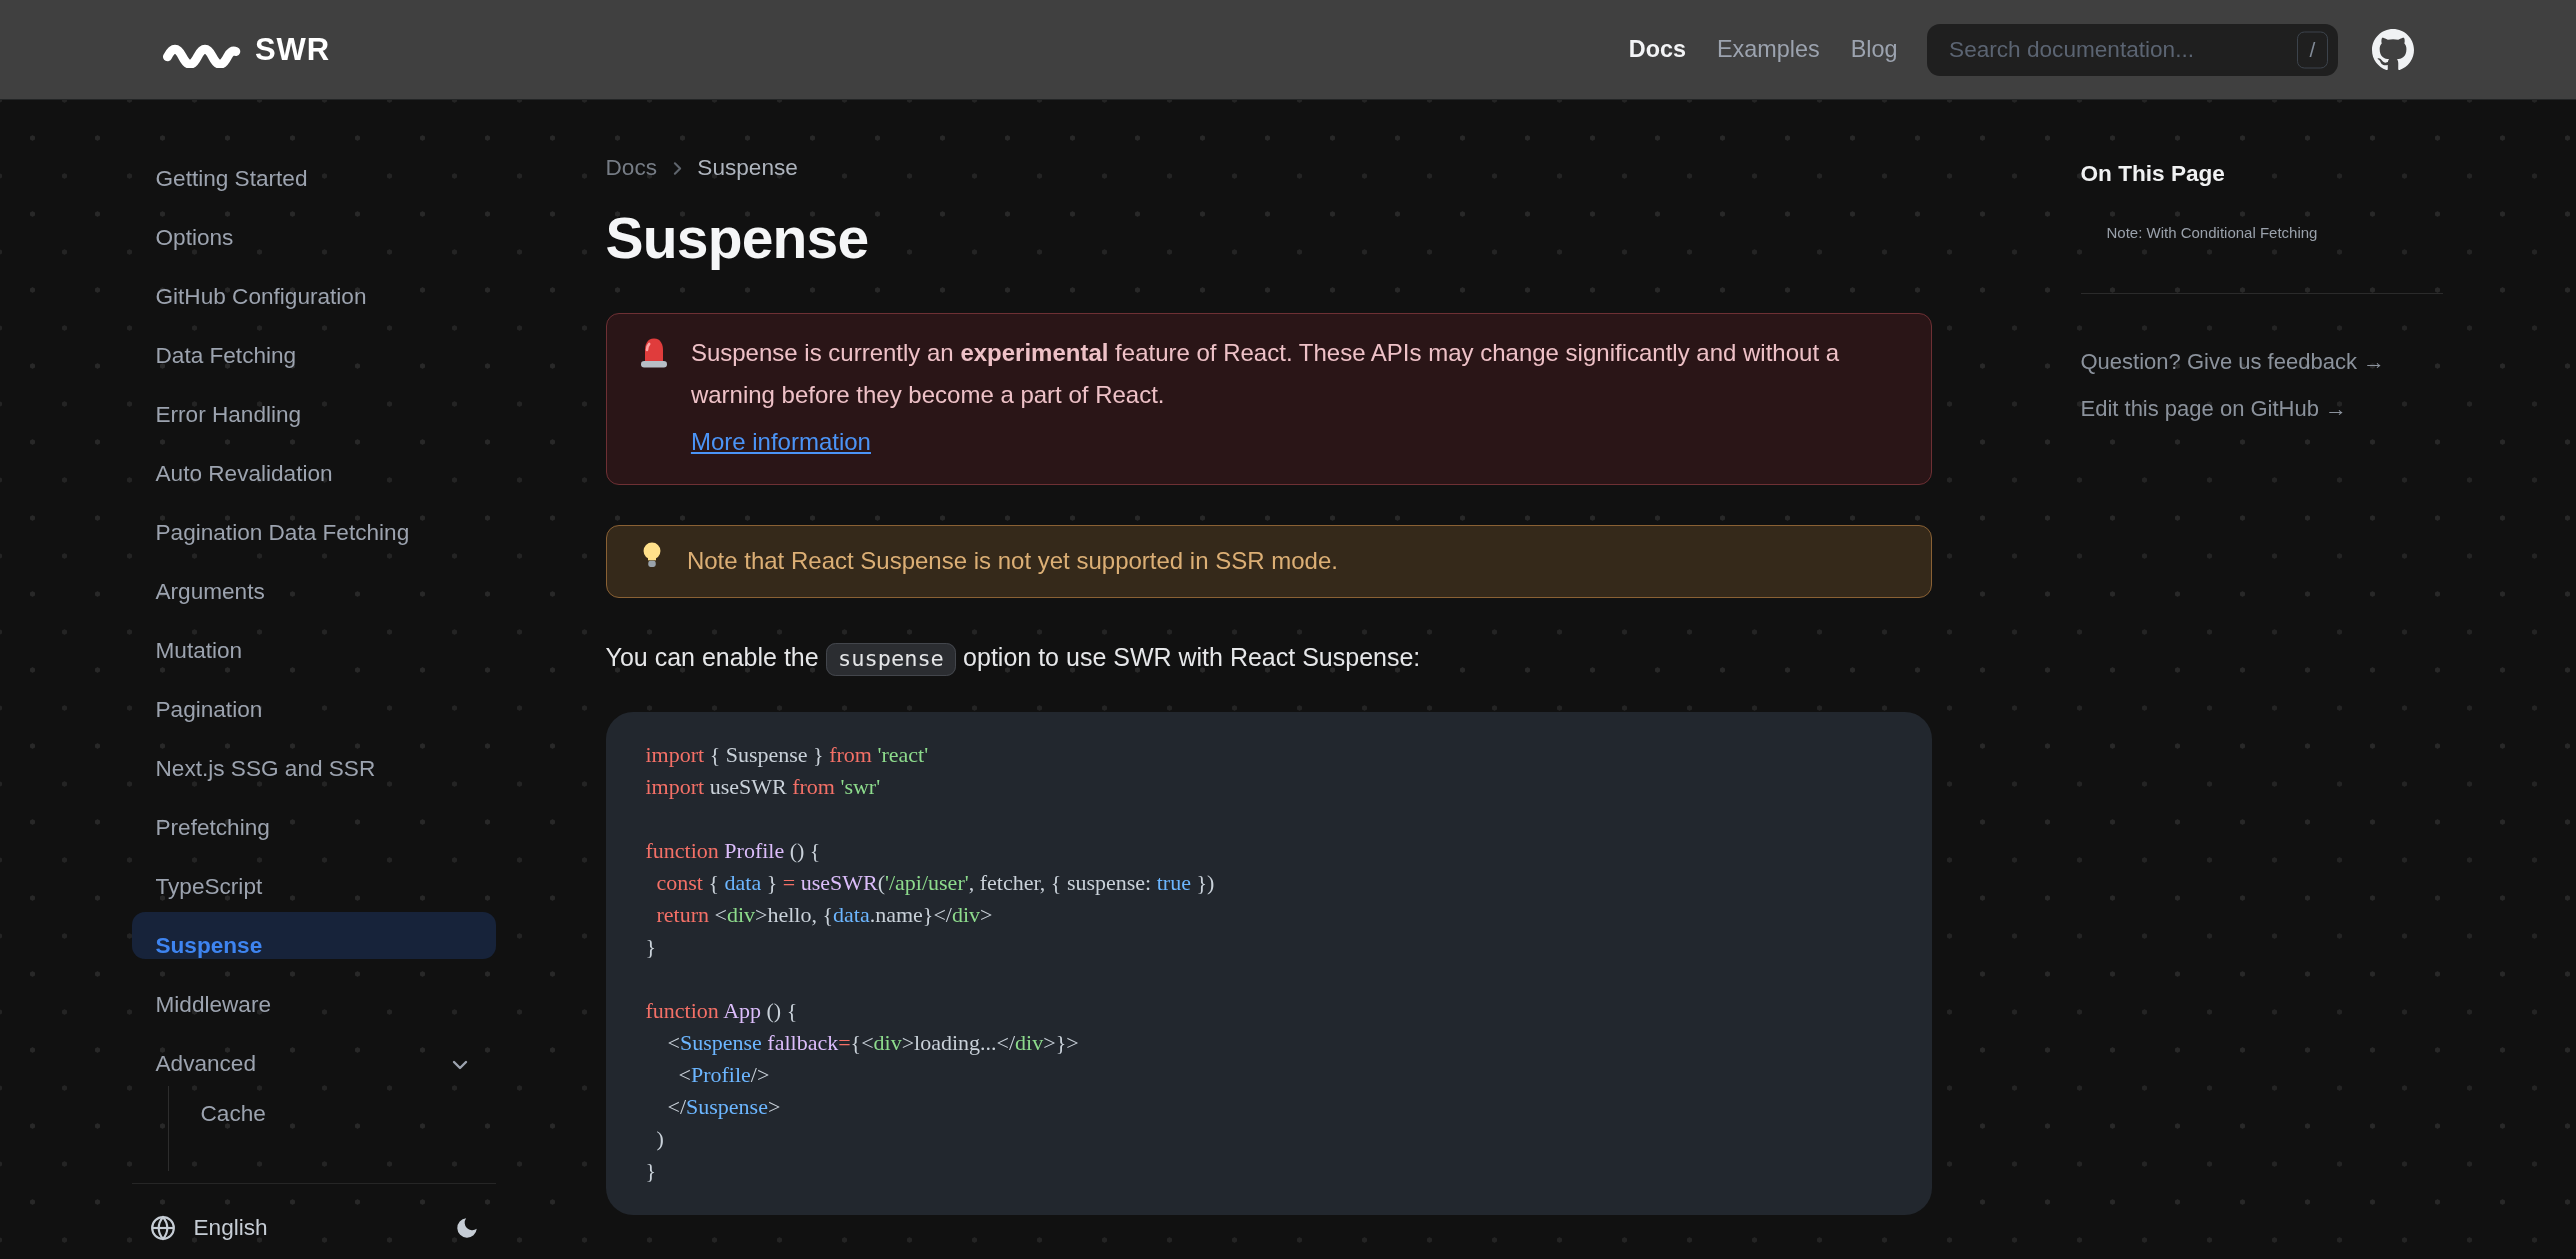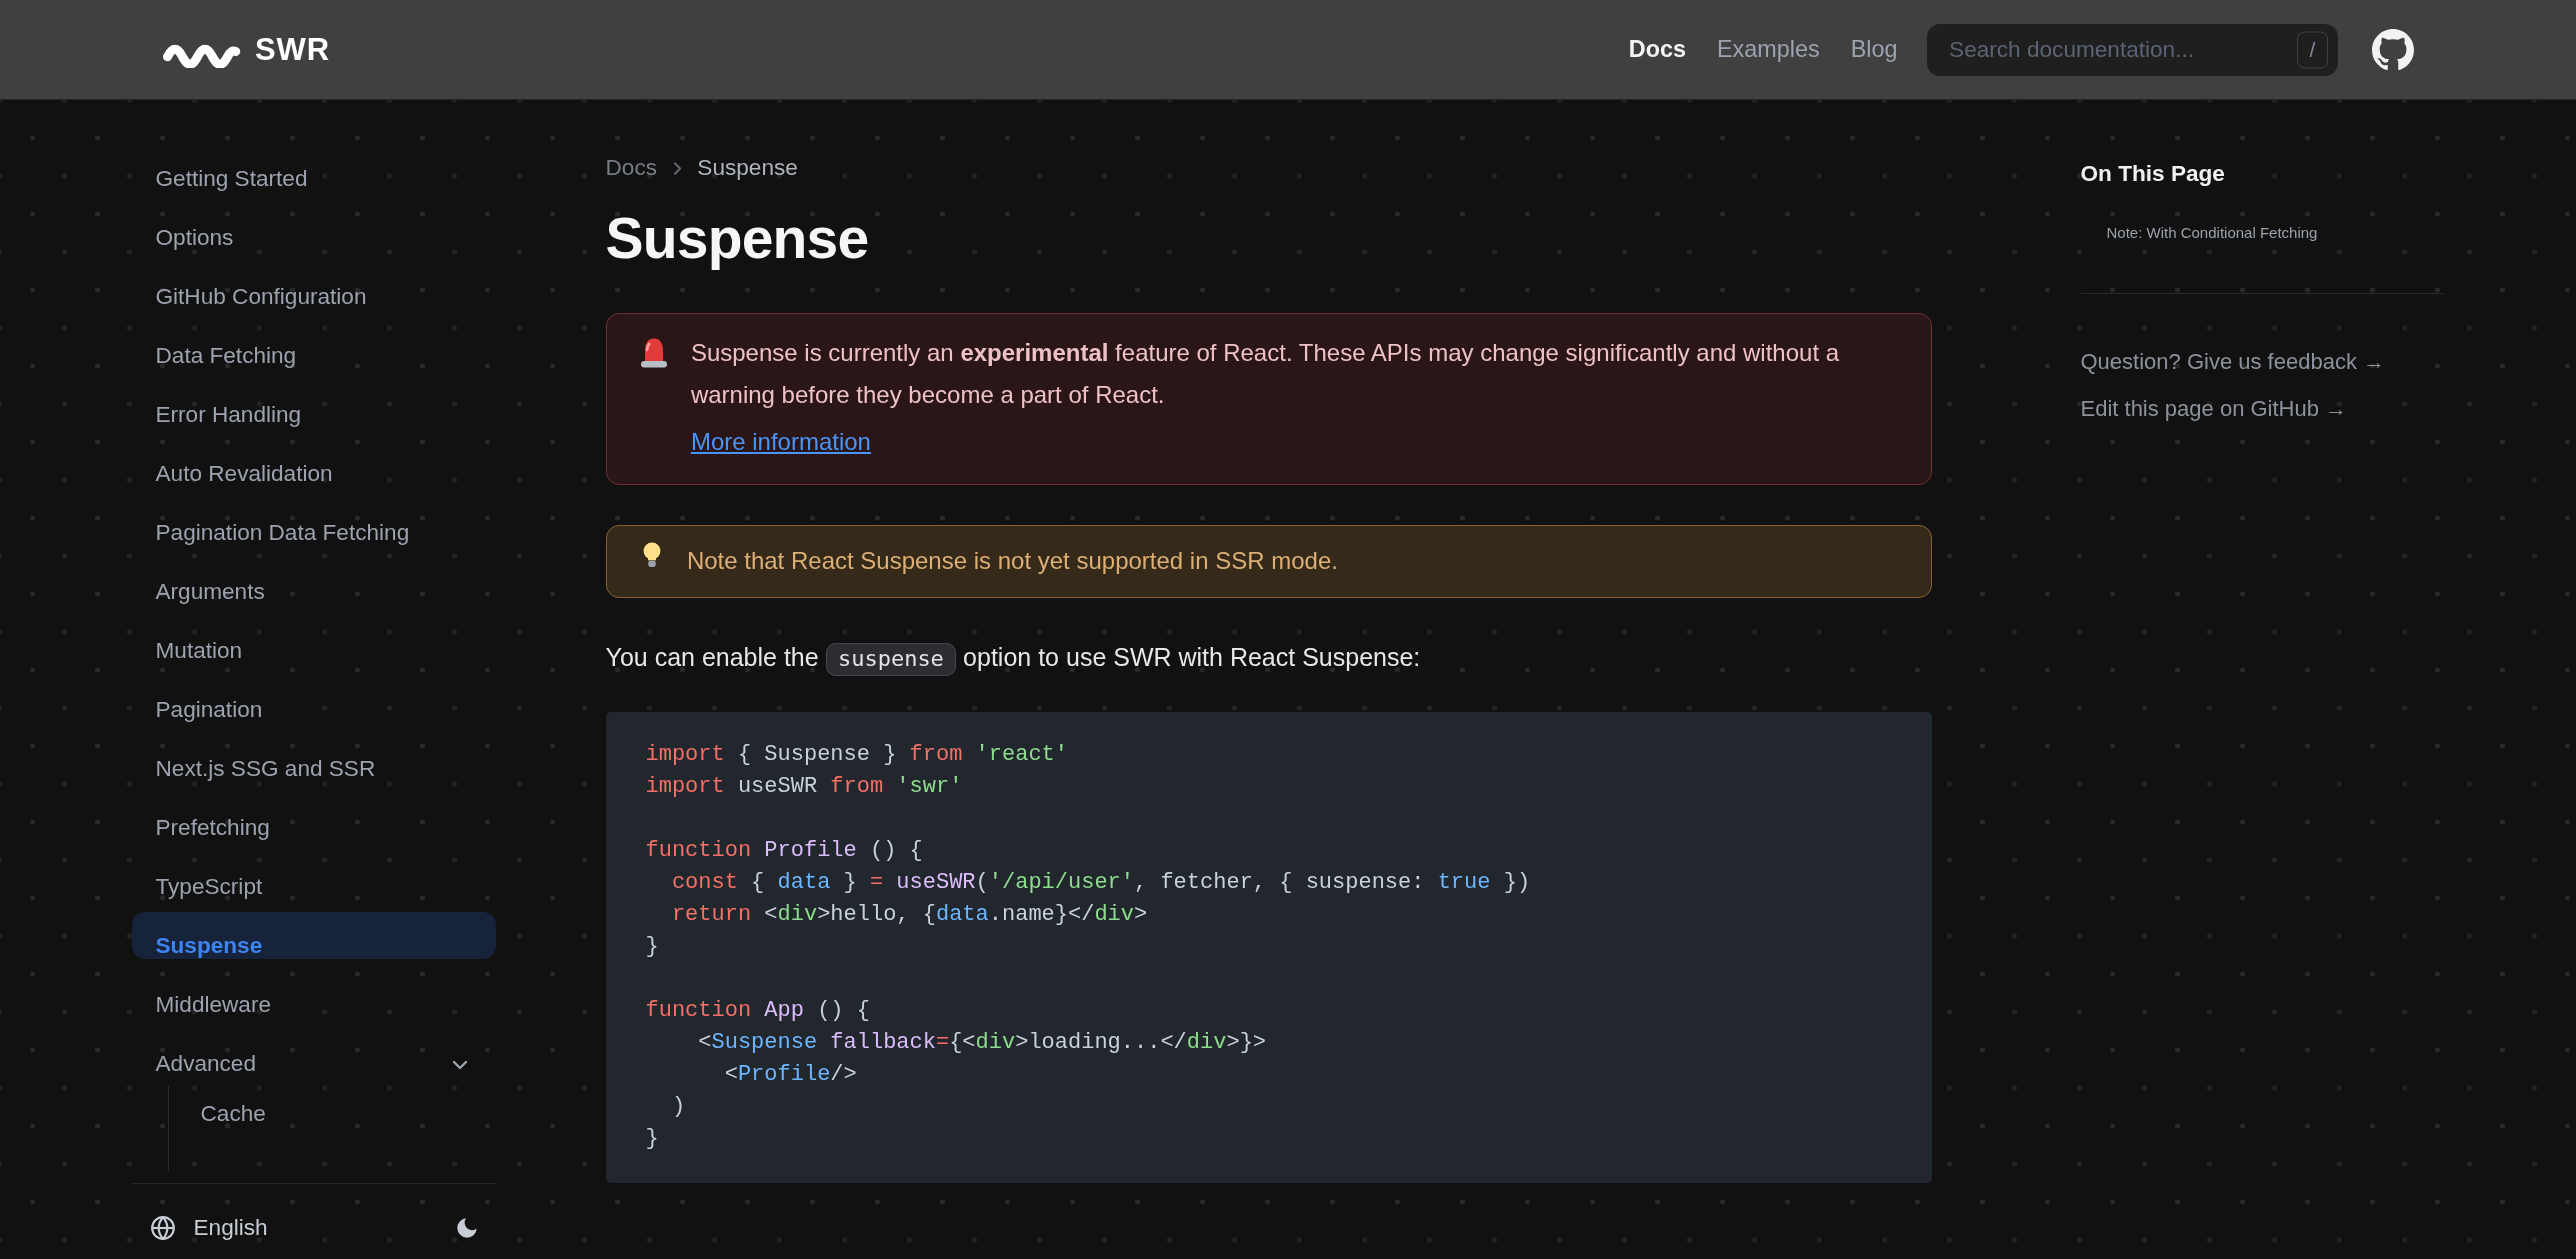--- a/index.html
+++ b/index.html
@@ -119,23 +119,23 @@
   }
   .para { margin-top: 45px; font-size: 25px; color: #e6e7e9; }
   .code-chip {
     background: #2b2d31; border: 1.6px solid #43464c; border-radius: 9.7px;
     padding: 2.4px 11.3px 4px;
     font-family: "DejaVu Sans Mono", monospace;
     font-size: 22px; color: #e3e4e6;
   }
   .codeblock {
     margin-top: 40px;
-    background: #22272e; border-radius: 5px;
+    background: #22272e; border-radius: 27px;
     padding: 27.5px 24px 27.5px 40px;
-    font-family: Liberation Mono, monospace;
+    font-family: Liberation Serif, serif;
     font-size: 22px; line-height: 32px;
     color: #c9d1d9;
     overflow: hidden;
   }
   .cl { white-space: pre; }
   .tk-k { color: #f47067; }
   .tk-s { color: #8ddb8c; }
   .tk-g { color: #8ddb8c; }
   .tk-f { color: #dcbdfb; }
   .tk-v { color: #6cb6ff; }
@@ -306,20 +306,21 @@
           <div class="cl"><span class="tk-k">import</span><span class="tk-p"> useSWR </span><span class="tk-k">from</span><span class="tk-p"> </span><span class="tk-s">'swr'</span></div>
           <div class="cl">&nbsp;</div>
           <div class="cl"><span class="tk-k">function</span><span class="tk-p"> </span><span class="tk-f">Profile</span><span class="tk-p"> () {</span></div>
           <div class="cl"><span class="tk-p">  </span><span class="tk-k">const</span><span class="tk-p"> { </span><span class="tk-v">data</span><span class="tk-p"> } </span><span class="tk-k">=</span><span class="tk-p"> </span><span class="tk-f">useSWR</span><span class="tk-p">(</span><span class="tk-s">'/api/user'</span><span class="tk-p">, fetcher, { suspense: </span><span class="tk-v">true</span><span class="tk-p"> })</span></div>
           <div class="cl"><span class="tk-p">  </span><span class="tk-k">return</span><span class="tk-p"> &lt;</span><span class="tk-g">div</span><span class="tk-p">&gt;hello, {</span><span class="tk-v">data</span><span class="tk-p">.name}&lt;/</span><span class="tk-g">div</span><span class="tk-p">&gt;</span></div>
           <div class="cl"><span class="tk-p">}</span></div>
           <div class="cl">&nbsp;</div>
           <div class="cl"><span class="tk-k">function</span><span class="tk-p"> </span><span class="tk-f">App</span><span class="tk-p"> () {</span></div>
           <div class="cl"><span class="tk-p">    &lt;</span><span class="tk-v">Suspense</span><span class="tk-p"> </span><span class="tk-f">fallback</span><span class="tk-k">=</span><span class="tk-p">{&lt;</span><span class="tk-g">div</span><span class="tk-p">&gt;loading...&lt;/</span><span class="tk-g">div</span><span class="tk-p">&gt;}&gt;</span></div>
           <div class="cl"><span class="tk-p">      &lt;</span><span class="tk-v">Profile</span><span class="tk-p">/&gt;</span></div>
+          <div class="cl"><span class="tk-p">    &lt;/</span><span class="tk-v">Suspense</span><span class="tk-p">&gt;</span></div>
           <div class="cl"><span class="tk-p">  )</span></div>
           <div class="cl"><span class="tk-p">}</span></div>
         </div>
     </main>
 
     <nav class="toc">
       <div class="toc-title">On This Page</div>
       <div id="toc-items">
           <div class="toc-item">Note: With Conditional Fetching</div>
         </div>

